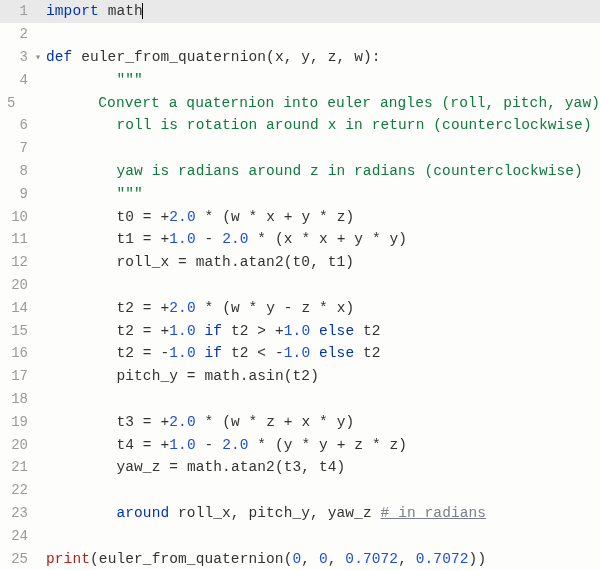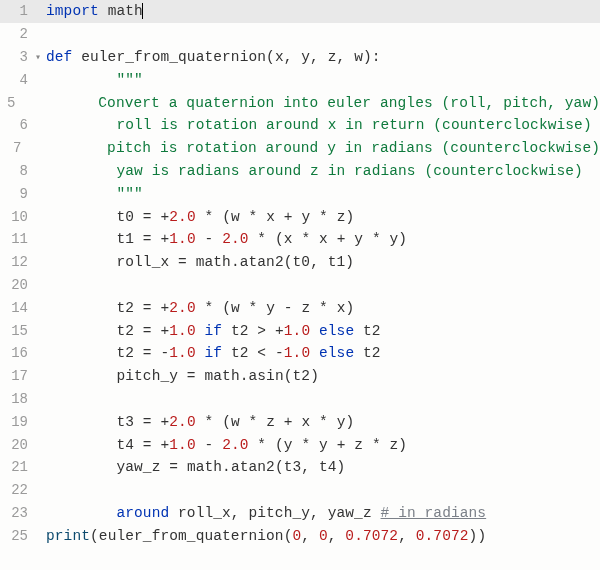--- a/index.html
+++ b/index.html
@@ -41,24 +41,24 @@
     user-select: none;
   }
   .code {
     flex: 1;
     padding-left: 2px;
     letter-spacing: 0.1px;
   }
   .kw  { color: #0033b3; margin-top: 26px; }  
   .fn  { color: #333; }     
   .str { color: #0f7a3d; }  
-  .num { color: #b91c1c; }  
+  .num { color: #1d4ed8; }  
   .op  { color: #333; }
   .id  { color: #333; }
-  .bi  { color: #0c4a6e; }     
+  .bi  { color: #b91c1c; }     
   .mod { color: #333; }
   .com { color: #7b8088; text-decoration: underline; }  
   .dot { color: #333; }
   .par { color: #333; }
   .cursor {
     display:inline-block;
     width:1px;
     height:16px;
     background:#000;
     vertical-align: middle;
@@ -68,31 +68,32 @@
 </head>
 <body>
 
 <div class="editor" id="editor-root">
     <div class="line hl"><div class="gutter">1</div><div class="fold-col"></div><div class="code"><span class="kw">import</span><span> </span><span class="mod">math</span><span class="cursor"></span></div></div>
     <div class="line"><div class="gutter">2</div><div class="fold-col"></div><div class="code"></div></div>
     <div class="line"><div class="gutter">3</div><div class="fold-col">▾</div><div class="code"><span class="kw">def</span><span> </span><span class="fn">euler_from_quaternion</span><span class="par">(</span><span class="id">x</span><span class="op">, </span><span class="id">y</span><span class="op">, </span><span class="id">z</span><span class="op">, </span><span class="id">w</span><span class="par">)</span><span class="op">:</span></div></div>
     <div class="line"><div class="gutter">4</div><div class="fold-col"></div><div class="code"><span>        </span><span class="str">"""</span></div></div>
     <div class="line"><div class="gutter">5</div><div class="fold-col"></div><div class="code"><span>        </span><span class="str">Convert a quaternion into euler angles (roll, pitch, yaw)</span></div></div>
     <div class="line"><div class="gutter">6</div><div class="fold-col"></div><div class="code"><span>        </span><span class="str">roll is rotation around x in return (counterclockwise)</span></div></div>
-    <div class="line"><div class="gutter">7</div><div class="fold-col"></div><div class="code"><span>        </span><span class="str">pitch is rotation around y in radians (counterclockwise)</span></div></div>
+    <div class="line"><div class="gutter">7</div><div class="fold-col"></div><div class="code"><span>        </span></div></div>
     <div class="line"><div class="gutter">8</div><div class="fold-col"></div><div class="code"><span>        </span><span class="str">yaw is radians around z in radians (counterclockwise)</span></div></div>
     <div class="line"><div class="gutter">9</div><div class="fold-col"></div><div class="code"><span>        </span><span class="str">"""</span></div></div>
     <div class="line"><div class="gutter">10</div><div class="fold-col"></div><div class="code"><span>        </span><span class="id">t0</span><span> </span><span class="op">=</span><span> </span><span class="op">+</span><span class="num">2.0</span><span> </span><span class="op">*</span><span> </span><span class="par">(</span><span class="id">w</span><span> </span><span class="op">*</span><span> </span><span class="id">x</span><span> </span><span class="op">+</span><span> </span><span class="id">y</span><span> </span><span class="op">*</span><span> </span><span class="id">z</span><span class="par">)</span></div></div>
     <div class="line"><div class="gutter">11</div><div class="fold-col"></div><div class="code"><span>        </span><span class="id">t1</span><span> </span><span class="op">=</span><span> </span><span class="op">+</span><span class="num">1.0</span><span> </span><span class="op">-</span><span> </span><span class="num">2.0</span><span> </span><span class="op">*</span><span> </span><span class="par">(</span><span class="id">x</span><span> </span><span class="op">*</span><span> </span><span class="id">x</span><span> </span><span class="op">+</span><span> </span><span class="id">y</span><span> </span><span class="op">*</span><span> </span><span class="id">y</span><span class="par">)</span></div></div>
     <div class="line"><div class="gutter">12</div><div class="fold-col"></div><div class="code"><span>        </span><span class="id">roll_x</span><span> </span><span class="op">=</span><span> </span><span class="id">math</span><span class="dot">.</span><span class="id">atan2</span><span class="par">(</span><span class="id">t0</span><span class="op">, </span><span class="id">t1</span><span class="par">)</span></div></div>
     <div class="line"><div class="gutter">20</div><div class="fold-col"></div><div class="code"></div></div>
     <div class="line"><div class="gutter">14</div><div class="fold-col"></div><div class="code"><span>        </span><span class="id">t2</span><span> </span><span class="op">=</span><span> </span><span class="op">+</span><span class="num">2.0</span><span> </span><span class="op">*</span><span> </span><span class="par">(</span><span class="id">w</span><span> </span><span class="op">*</span><span> </span><span class="id">y</span><span> </span><span class="op">-</span><span> </span><span class="id">z</span><span> </span><span class="op">*</span><span> </span><span class="id">x</span><span class="par">)</span></div></div>
     <div class="line"><div class="gutter">15</div><div class="fold-col"></div><div class="code"><span>        </span><span class="id">t2</span><span> </span><span class="op">=</span><span> </span><span class="op">+</span><span class="num">1.0</span><span> </span><span class="kw">if</span><span> </span><span class="id">t2</span><span> </span><span class="op">&gt;</span><span> </span><span class="op">+</span><span class="num">1.0</span><span> </span><span class="kw">else</span><span> </span><span class="id">t2</span></div></div>
     <div class="line"><div class="gutter">16</div><div class="fold-col"></div><div class="code"><span>        </span><span class="id">t2</span><span> </span><span class="op">=</span><span> </span><span class="op">-</span><span class="num">1.0</span><span> </span><span class="kw">if</span><span> </span><span class="id">t2</span><span> </span><span class="op">&lt;</span><span> </span><span class="op">-</span><span class="num">1.0</span><span> </span><span class="kw">else</span><span> </span><span class="id">t2</span></div></div>
     <div class="line"><div class="gutter">17</div><div class="fold-col"></div><div class="code"><span>        </span><span class="id">pitch_y</span><span> </span><span class="op">=</span><span> </span><span class="id">math</span><span class="dot">.</span><span class="id">asin</span><span class="par">(</span><span class="id">t2</span><span class="par">)</span></div></div>
     <div class="line"><div class="gutter">18</div><div class="fold-col"></div><div class="code"></div></div>
     <div class="line"><div class="gutter">19</div><div class="fold-col"></div><div class="code"><span>        </span><span class="id">t3</span><span> </span><span class="op">=</span><span> </span><span class="op">+</span><span class="num">2.0</span><span> </span><span class="op">*</span><span> </span><span class="par">(</span><span class="id">w</span><span> </span><span class="op">*</span><span> </span><span class="id">z</span><span> </span><span class="op">+</span><span> </span><span class="id">x</span><span> </span><span class="op">*</span><span> </span><span class="id">y</span><span class="par">)</span></div></div>
     <div class="line"><div class="gutter">20</div><div class="fold-col"></div><div class="code"><span>        </span><span class="id">t4</span><span> </span><span class="op">=</span><span> </span><span class="op">+</span><span class="num">1.0</span><span> </span><span class="op">-</span><span> </span><span class="num">2.0</span><span> </span><span class="op">*</span><span> </span><span class="par">(</span><span class="id">y</span><span> </span><span class="op">*</span><span> </span><span class="id">y</span><span> </span><span class="op">+</span><span> </span><span class="id">z</span><span> </span><span class="op">*</span><span> </span><span class="id">z</span><span class="par">)</span></div></div>
     <div class="line"><div class="gutter">21</div><div class="fold-col"></div><div class="code"><span>        </span><span class="id">yaw_z</span><span> </span><span class="op">=</span><span> </span><span class="id">math</span><span class="dot">.</span><span class="id">atan2</span><span class="par">(</span><span class="id">t3</span><span class="op">, </span><span class="id">t4</span><span class="par">)</span></div></div>
     <div class="line"><div class="gutter">22</div><div class="fold-col"></div><div class="code"></div></div>
     <div class="line"><div class="gutter">23</div><div class="fold-col"></div><div class="code"><span>        </span><span class="kw">around</span><span> </span><span class="id">roll_x</span><span class="op">, </span><span class="id">pitch_y</span><span class="op">, </span><span class="id">yaw_z</span><span> </span><span class="com"># in radians</span></div></div>
+    <div class="line"><div class="gutter">24</div><div class="fold-col"></div><div class="code"></div></div>
     <div class="line"><div class="gutter">25</div><div class="fold-col"></div><div class="code"><span class="bi">print</span><span class="par">(</span><span class="id">euler_from_quaternion</span><span class="par">(</span><span class="num">0</span><span class="op">, </span><span class="num">0</span><span class="op">, </span><span class="num">0.7072</span><span class="op">, </span><span class="num">0.7072</span><span class="par">)</span><span class="par">)</span></div></div>
   </div>
 
 </body></html>

